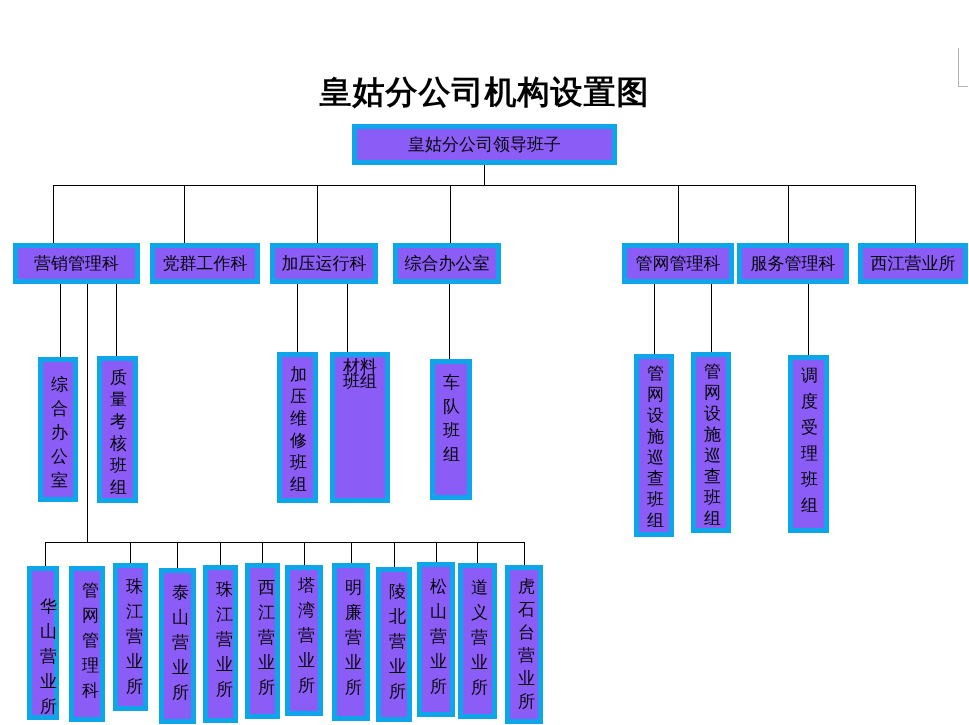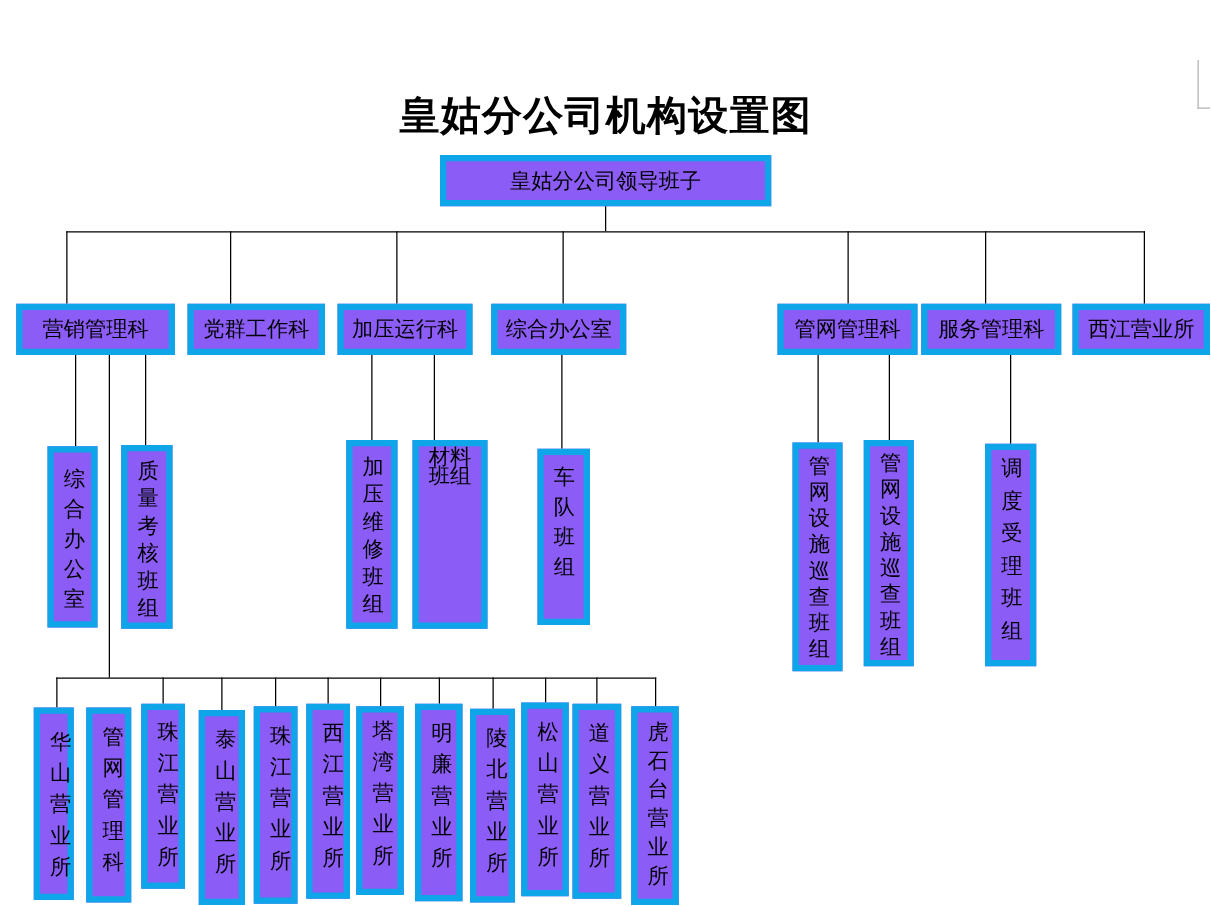--- a/index.html
+++ b/index.html
@@ -76,21 +76,21 @@
   <i class="ln" style="left:177px;top:542px;width:1px;height:26px"></i>
   <i class="ln" style="left:220px;top:542px;width:1px;height:23px"></i>
   <i class="ln" style="left:262px;top:542px;width:1px;height:21px"></i>
   <i class="ln" style="left:304px;top:542px;width:1px;height:23px"></i>
   <i class="ln" style="left:351px;top:542px;width:1px;height:21px"></i>
   <i class="ln" style="left:394px;top:542px;width:1px;height:25px"></i>
   <i class="ln" style="left:436px;top:542px;width:1px;height:20px"></i>
   <i class="ln" style="left:477px;top:542px;width:1px;height:21px"></i>
   <i class="ln" style="left:524px;top:542px;width:1px;height:23px"></i>
 
-  <div class="box vbox" style="left:27px;top:566px;width:32px;height:154px;line-height:25px;padding-top:12px">华山营业所</div>
+  <div class="box vbox" style="left:27px;top:566px;width:32px;height:154px;line-height:25px;padding-top:24px">华山营业所</div>
   <div class="box vbox" style="left:69px;top:566px;width:36px;height:156px;line-height:25px;padding-top:8px">管网管理科</div>
   <div class="box vbox" style="left:113px;top:563px;width:35px;height:148px;line-height:25px;padding-top:7px">珠江营业所</div>
   <div class="box vbox" style="left:159px;top:568px;width:37px;height:156px;line-height:25px;padding-top:8px">泰山营业所</div>
   <div class="box vbox" style="left:203px;top:565px;width:35px;height:158px;line-height:25px;padding-top:8px">珠江营业所</div>
   <div class="box vbox" style="left:245px;top:563px;width:35px;height:156px;line-height:25px;padding-top:8px">西江营业所</div>
   <div class="box vbox" style="left:285px;top:565px;width:38px;height:151px;line-height:25px;padding-top:4px">塔湾营业所</div>
   <div class="box vbox" style="left:332px;top:563px;width:38px;height:158px;line-height:25px;padding-top:8px">明廉营业所</div>
   <div class="box vbox" style="left:376px;top:567px;width:36px;height:155px;line-height:25px;padding-top:8px">陵北营业所</div>
   <div class="box vbox" style="left:417px;top:562px;width:38px;height:155px;line-height:25px;padding-top:8px">松山营业所</div>
   <div class="box vbox" style="left:458px;top:563px;width:39px;height:156px;line-height:25px;padding-top:8px">道义营业所</div>

